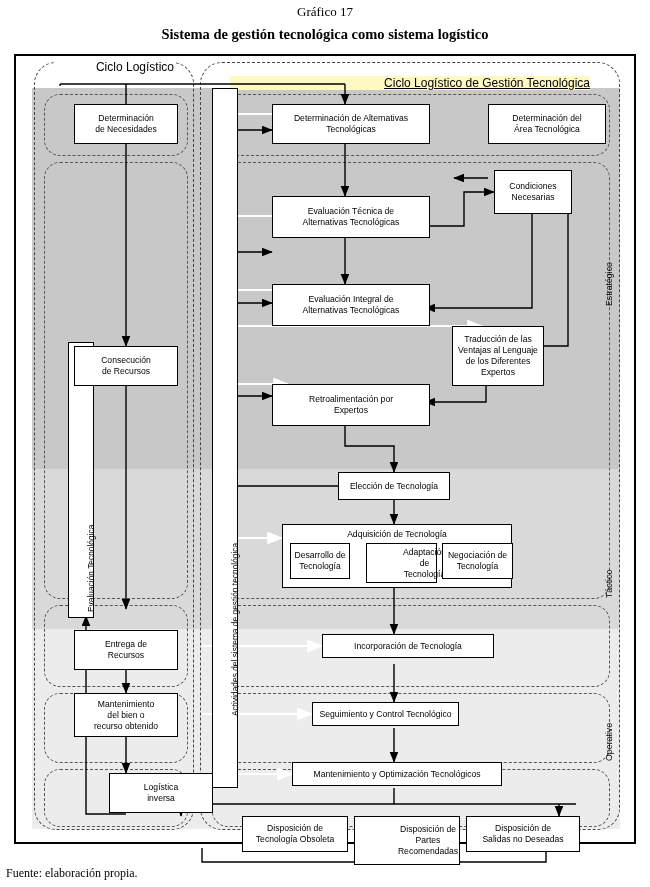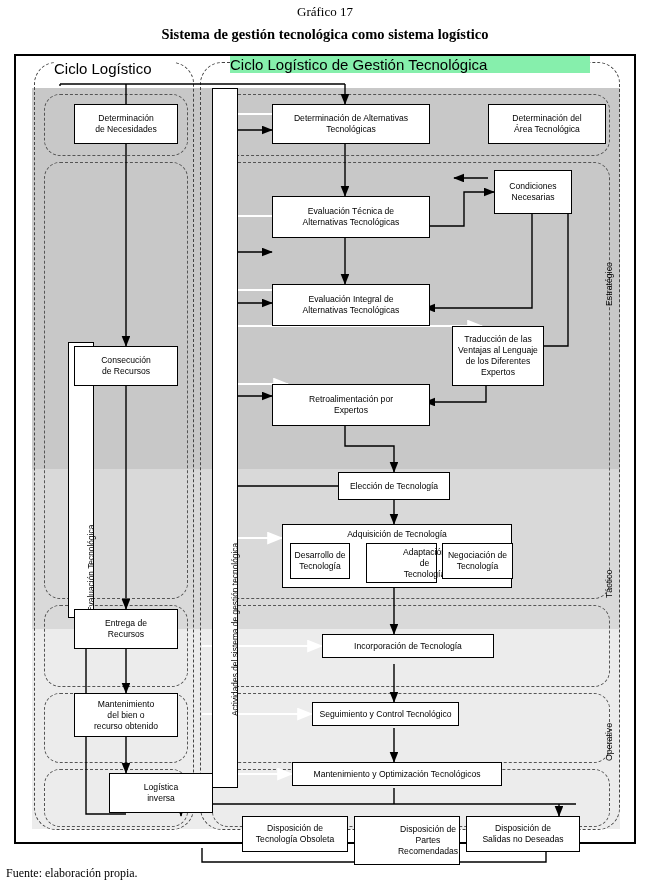--- a/index.html
+++ b/index.html
@@ -54,21 +54,21 @@
     font-size:8.6px;
   }
   .vnode{
     position:absolute;box-sizing:border-box;border:1.4px solid #000;background:#fff;
   }
   .vlabel{
     position:absolute;white-space:nowrap;font-size:8.4px;
     transform-origin:0 0;transform:rotate(-90deg);
   }
   .grouplabel{
-    position:absolute;white-space:nowrap;font-size:15px;text-align:left;
+    position:absolute;white-space:nowrap;font-size:12px;text-align:right;
   }
   .sidelabel{
     position:absolute;white-space:nowrap;font-size:8.8px;
     transform-origin:0 0;transform:rotate(-90deg);
   }
   svg.wires{position:absolute;left:0;top:0;width:618px;height:786px;overflow:visible;}
 </style>
 </head>
 <body>
 
@@ -79,21 +79,21 @@
   <div class="canvas">
 
     <div class="band band-dark" style="left:16px;top:32px;width:588px;height:381px;"></div>
     <div class="band band-med" style="left:16px;top:413px;width:588px;height:160px;"></div>
     <div class="band band-light" style="left:16px;top:573px;width:588px;height:200px;"></div>
 
     <div class="dashgrp dashgrp-outer" style="left:18px;top:6px;width:160px;height:768px;"></div>
     <div class="dashgrp dashgrp-outer" style="left:184px;top:6px;width:420px;height:768px;"></div>
 
     <div class="grouplabel" style="left:38px;top:4px;width:120px;background:#fff;">Ciclo Logístico</div>
-    <div class="grouplabel" style="left:214px;top:0;width:360px;background:#86efac;">Ciclo Logístico de Gestión Tecnológica</div>
+    <div class="grouplabel" style="left:214px;top:20px;width:360px;background:#fef9c3;text-decoration:underline;">Ciclo Logístico de Gestión Tecnológica</div>
 
     <div class="dashgrp" style="left:28px;top:38px;width:144px;height:62px;"></div>
     <div class="dashgrp" style="left:28px;top:106px;width:144px;height:437px;"></div>
     <div class="dashgrp" style="left:28px;top:549px;width:144px;height:82px;"></div>
     <div class="dashgrp" style="left:28px;top:637px;width:144px;height:70px;"></div>
     <div class="dashgrp" style="left:28px;top:713px;width:144px;height:58px;"></div>
 
     <div class="dashgrp" style="left:196px;top:38px;width:398px;height:62px;"></div>
     <div class="dashgrp" style="left:196px;top:106px;width:398px;height:437px;"></div>
     <div class="dashgrp" style="left:196px;top:549px;width:398px;height:82px;"></div>
@@ -178,21 +178,21 @@
     <div class="vnode" style="left:52px;top:286px;width:26px;height:276px;"></div>
     <div class="vlabel" style="left:70px;top:556px;">Evaluación Tecnológica</div>
 
     <div class="vnode" style="left:196px;top:32px;width:26px;height:700px;"></div>
     <div class="vlabel" style="left:214px;top:660px;">Actividades del sistema de gestión tecnológica</div>
 
     <div class="node" style="left:58px;top:48px;width:104px;height:40px;white-space:pre-line;">Determinación
 de Necesidades</div>
     <div class="node" style="left:58px;top:290px;width:104px;height:40px;white-space:pre-line;">Consecución
 de Recursos</div>
-    <div class="node" style="left:58px;top:553px;width:104px;height:40px;white-space:pre-line;">Entrega de
+    <div class="node" style="left:58px;top:574px;width:104px;height:40px;white-space:pre-line;">Entrega de
 Recursos</div>
     <div class="node" style="left:58px;top:637px;width:104px;height:44px;white-space:pre-line;">Mantenimiento
 del bien o
 recurso obtenido</div>
     <div class="node" style="left:58px;top:717px;width:104px;height:40px;white-space:pre-line;margin-left:35px;">Logística
 inversa</div>
 
     <div class="node" style="left:256px;top:48px;width:158px;height:40px;white-space:pre-line;">Determinación de Alternativas
 Tecnológicas</div>
     <div class="node" style="left:472px;top:48px;width:118px;height:40px;white-space:pre-line;">Determinación del

